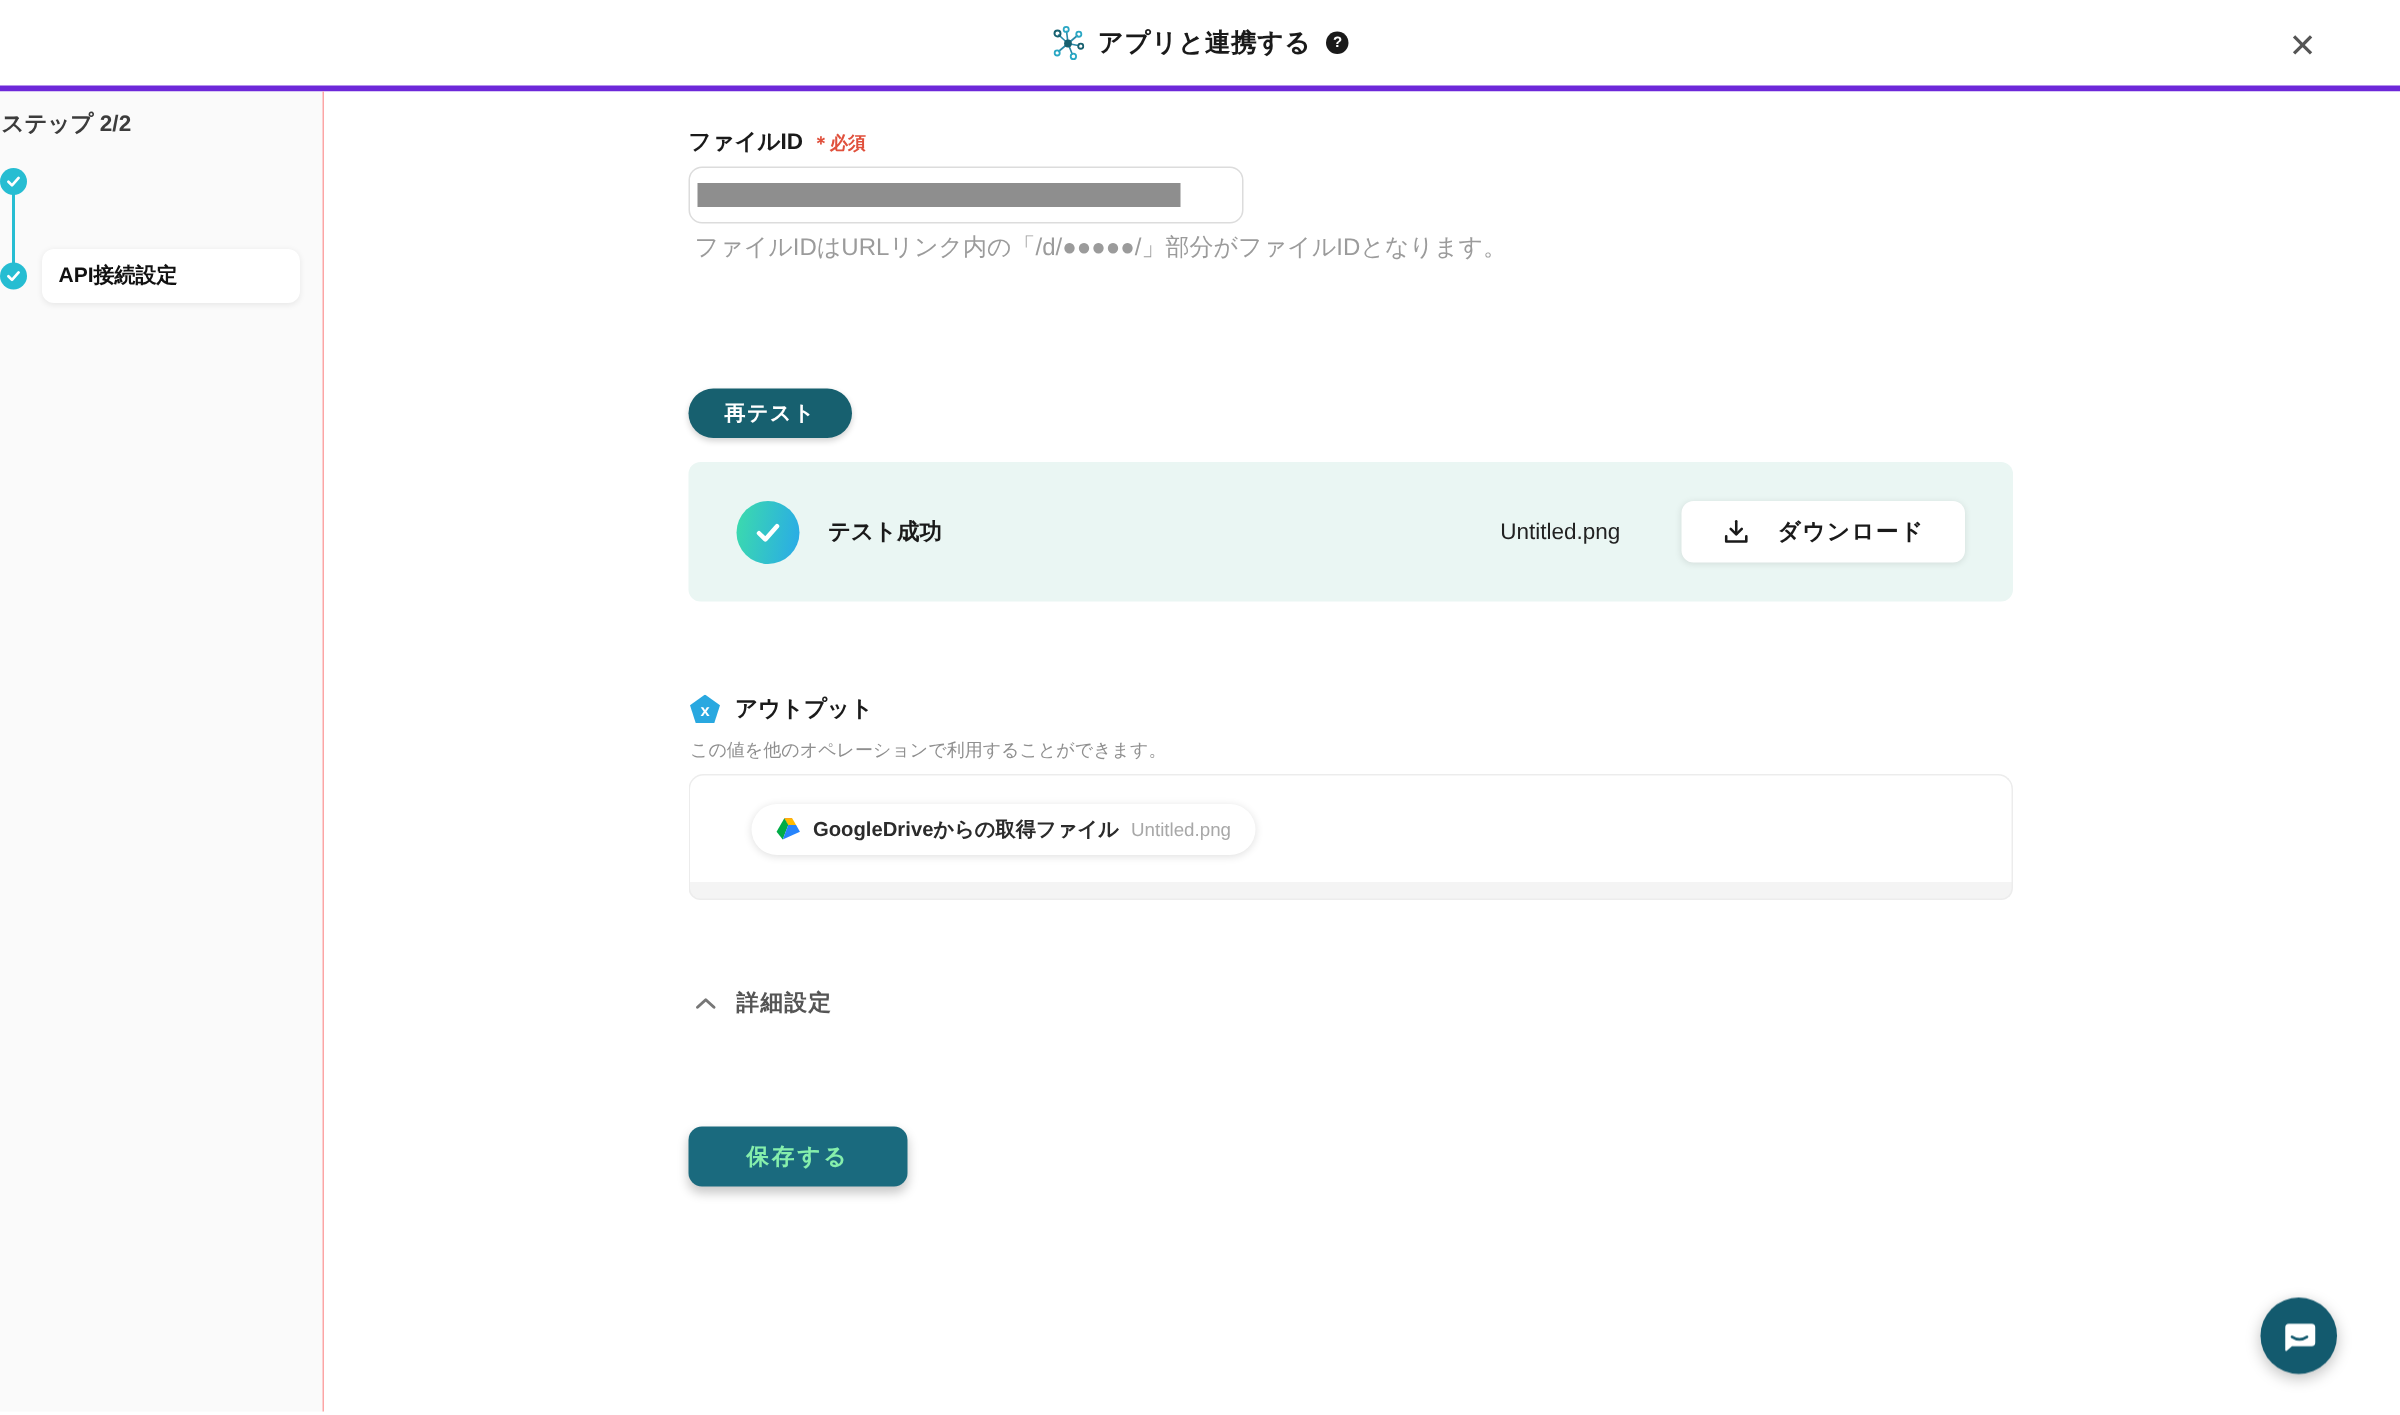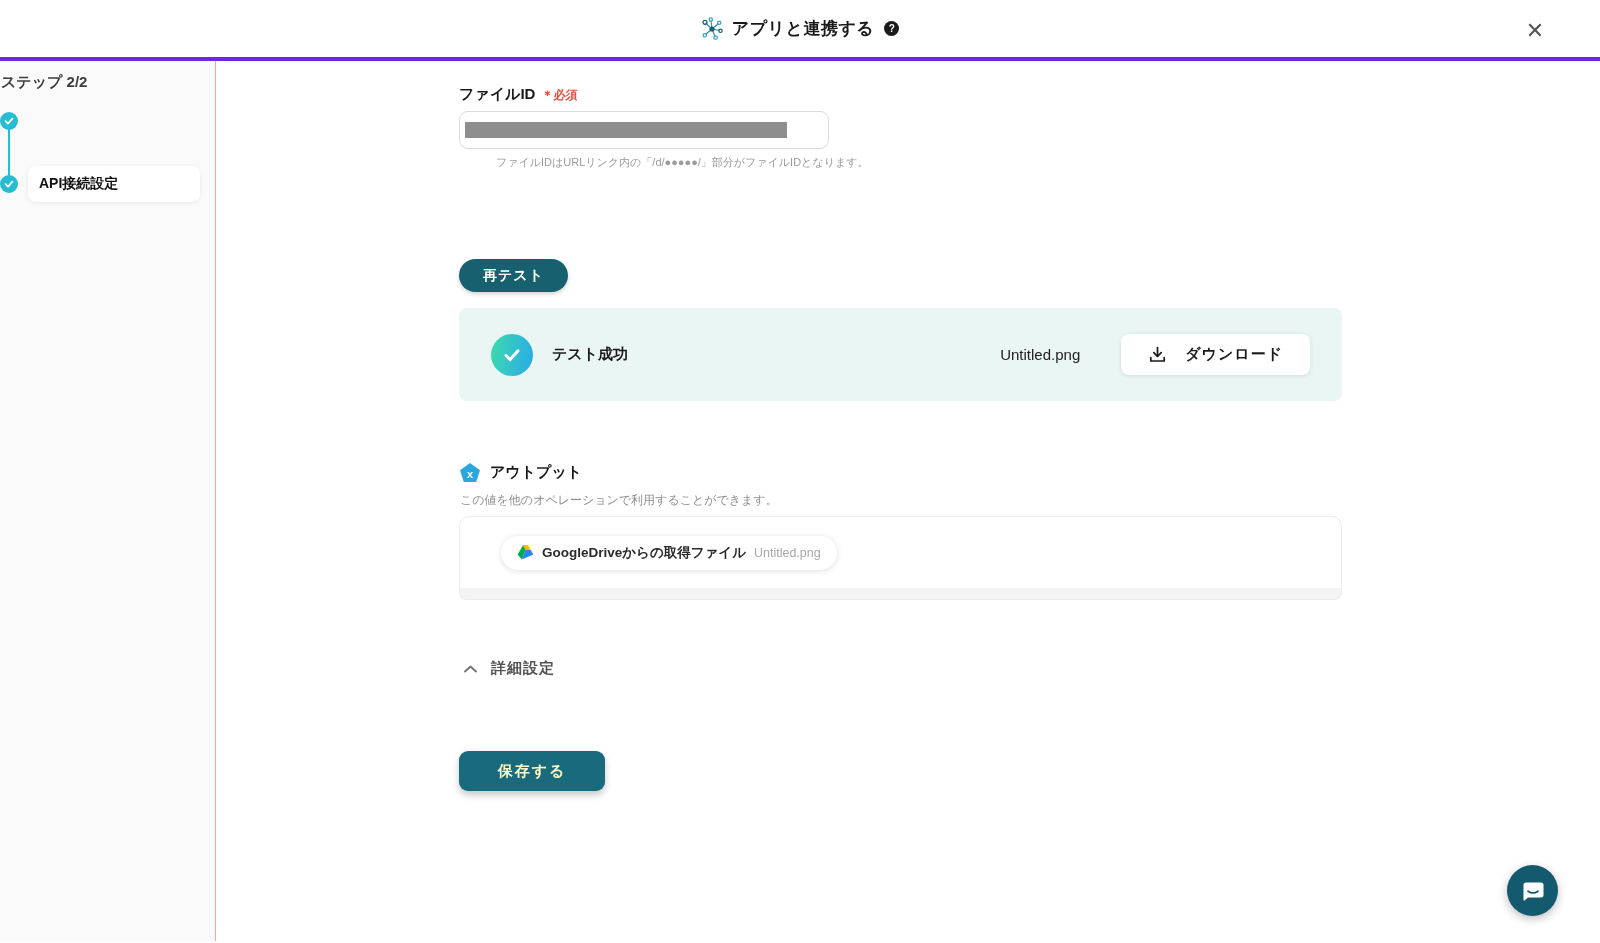--- a/index.html
+++ b/index.html
@@ -36,21 +36,21 @@
   .step2-label { font-size:14px; font-weight:bold; color:#111; }
 
   
   .field-label-row { position:absolute; left:243px; top:24px; display:flex; align-items:flex-end; gap:6px; }
   .field-label { font-size:15px; font-weight:bold; color:#1a1a1a; }
   .required-badge { font-size:12px; font-weight:bold; color:#e0503c; }
   .text-input { position:absolute; left:243px; top:50px; width:370px; height:38px;
     background:#fff; border:1px solid #dcdcdc; border-radius:9px; display:flex; align-items:center;
     padding:0 5px; cursor:text; }
   .redacted-bar { width:322px; height:16px; background:#8e8e8e; }
-  .field-helper { position:absolute; left:247px; top:94px; font-size:11px; color:#9b9b9b;margin-left:33px; }
+  .field-helper { position:absolute; left:247px; top:94px; font-size:16px; color:#9b9b9b; }
 
   .retest-btn { position:absolute; left:243px; top:198px; height:33px; padding:0 24px;
     background:#17606f; color:#fff; font-size:14px; font-weight:bold; border:none;
     border-radius:17px; cursor:pointer; box-shadow:0 2px 4px rgba(0,0,0,0.18);
     font-family:Liberation Mono, monospace; letter-spacing:1px; }
 
   .success-panel { position:absolute; left:243px; top:247px; width:883px; height:93px;
     background:#eaf6f3; border-radius:8px; display:flex; align-items:center; padding:0 32px;justify-content:center; }
   .success-check { width:42px; height:42px; border-radius:50%;
     background:linear-gradient(100deg,#3cdcab,#29a9e9); display:flex; align-items:center;
@@ -81,21 +81,21 @@
     box-shadow:0 1px 6px rgba(0,0,0,0.13); display:flex; align-items:center; gap:8px;
     padding:0 16px; cursor:pointer; }
   .chip-label { font-size:13.5px; font-weight:bold; color:#2b2b2b; }
   .chip-value { font-size:12.5px; color:#a8a8a8; }
 
   .advanced-row { position:absolute; left:247px; top:598px; display:flex; align-items:center;
     gap:13px; cursor:pointer; }
   .advanced-label { font-size:15px; font-weight:bold; color:#555; letter-spacing:1px;text-align:right; }
 
   .save-btn { position:absolute; left:243px; top:690px; width:146px; height:40px;
-    background:#1a6a7e; color:#fef9c3; font-size:15px; font-weight:bold; border:none;
+    background:#1a6a7e; color:#86efac; font-size:15px; font-weight:bold; border:none;
     border-radius:9px; cursor:pointer; box-shadow:0 4px 7px rgba(0,0,0,0.22);
     font-family:inherit; letter-spacing:2px; }
 
   
   .chat-launcher { position:fixed; right:42px; bottom:27px; width:51px; height:51px;
     border-radius:50%; background:#135a6e; border:none; cursor:pointer;
     box-shadow:0 3px 10px rgba(0,0,0,0.25); display:flex; align-items:center; justify-content:center; }
 </style>
 </head>
 <body>

